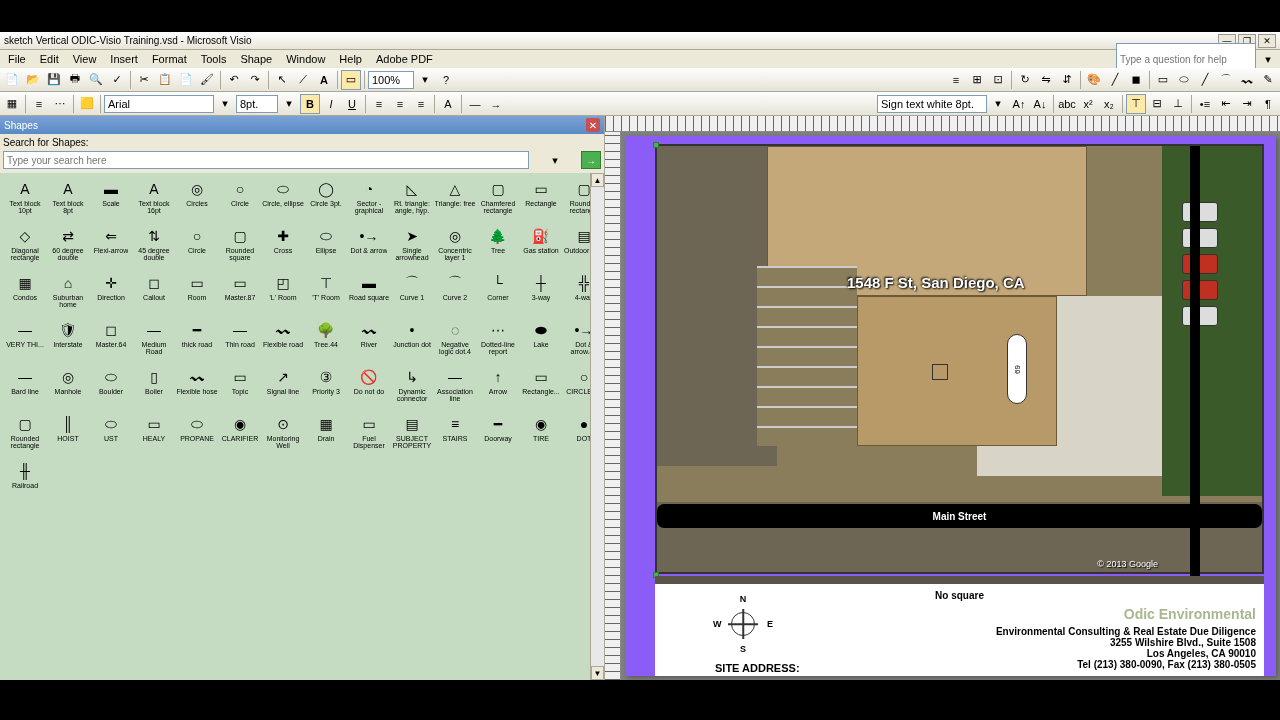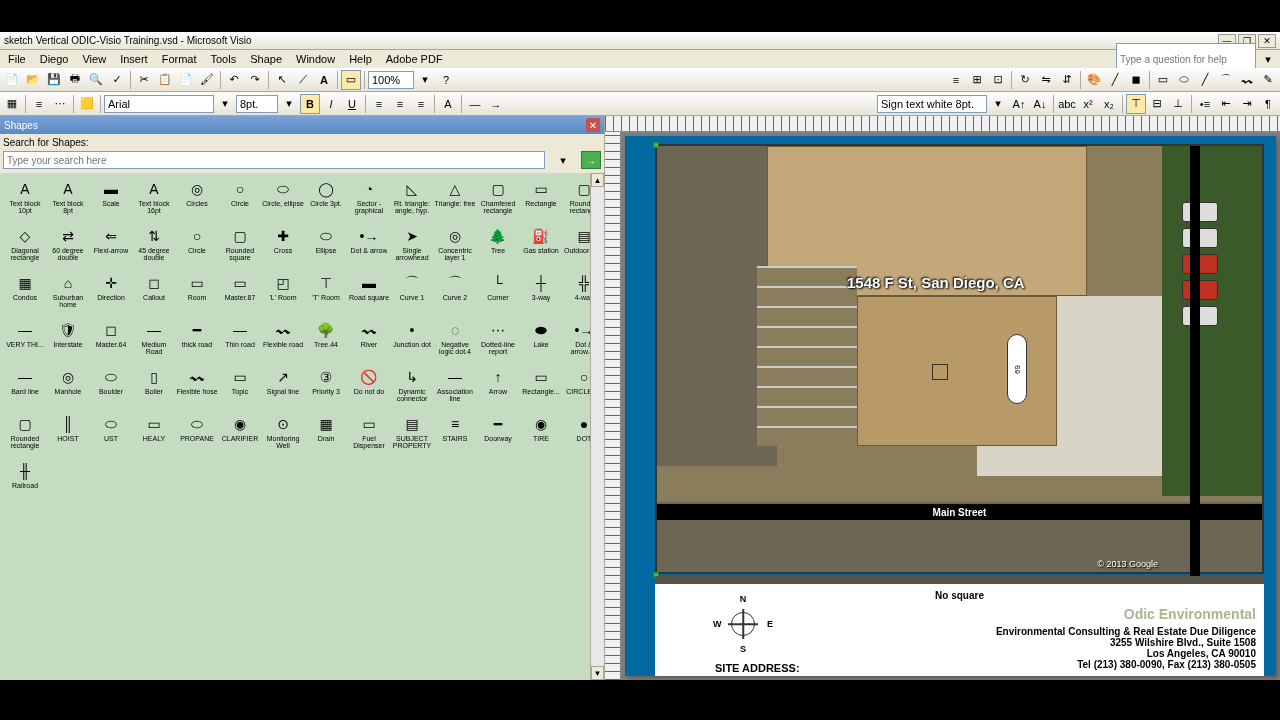--- a/index.html
+++ b/index.html
@@ -14,52 +14,52 @@
 .toolbar { height: 24px; display: flex; align-items: center; padding: 0 2px; gap: 1px; background: linear-gradient(#fefefe, #e6e3d6); border-bottom: 1px solid #aca899; }
 .tb-btn { width: 20px; height: 20px; display: flex; align-items: center; justify-content: center; border: 1px solid transparent; cursor: pointer; font-size: 11px; }
 .tb-sep { width: 1px; height: 18px; background: #aca899; margin: 0 2px; }
 .tb-input { height: 18px; border: 1px solid #7f9db9; background: #fff; padding: 0 3px; font-size: 11px; }
 .toolbar2 { height: 24px; display: flex; align-items: center; padding: 0 2px; gap: 1px; background: linear-gradient(#fefefe, #e6e3d6); border-bottom: 1px solid #aca899; }
 .main { flex: 1; display: flex; min-height: 0; }
 .shapes-panel { width: 605px; display: flex; flex-direction: column; background: #ece9d8; border-right: 1px solid #aca899; }
 .shapes-header { height: 18px; background: linear-gradient(#7ba2d6, #5a8ac6); color: #fff; display: flex; align-items: center; justify-content: space-between; padding: 0 4px; font-size: 11px; }
 .close-x { width: 14px; height: 14px; background: #c75050; color: #fff; display: flex; align-items: center; justify-content: center; cursor: pointer; border-radius: 2px; }
 .search-shapes { padding: 3px; background: #ece9d8; font-size: 10px; }
-.search-row { display: flex; align-items: center; margin-top: 2px; gap: 8px; }
+.search-row { display: flex; align-items: center; margin-top: 2px; gap: 16px; }
 .search-input { flex: 1; height: 18px; border: 1px solid #7f9db9; background: #fff; padding: 0 3px; font-size: 10px; }
 .go-btn { width: 20px; height: 18px; background: #4caf50; color: #fff; display: flex; align-items: center; justify-content: center; cursor: pointer; border: 1px solid #2e7d32; }
 .favorites-header { height: 16px; background: linear-gradient(#d6e5d3, #b8d4b4); padding: 2px 4px; font-size: 10px; border-top: 1px solid #8ca88a; border-bottom: 1px solid #8ca88a; }
 .shapes-grid { flex: 1; background: #c5dcc2; padding: 4px; overflow: hidden; position: relative; }
 .scrollbar-v { position: absolute; right: 0; top: 0; bottom: 0; width: 14px; background: #e8e8e8; border-left: 1px solid #aca899; }
 .scroll-arrow { height: 14px; background: #ece9d8; border: 1px solid #aca899; display: flex; align-items: center; justify-content: center; font-size: 8px; }
 .grid-inner { display: grid; grid-template-columns: repeat(14, 42px); gap: 1px; }
 .shape-cell { width: 42px; height: 46px; display: flex; flex-direction: column; align-items: center; justify-content: flex-start; cursor: pointer; padding-top: 2px; }
 .shape-icon { width: 28px; height: 20px; display: flex; align-items: center; justify-content: center; font-size: 14px; }
 .shape-label { font-size: 7px; text-align: center; line-height: 7px; margin-top: 1px; overflow: hidden; height: 21px; }
 .canvas-area { flex: 1; display: flex; flex-direction: column; background: #888; position: relative; }
 .ruler-h { height: 16px; background: #f0f0f0; border-bottom: 1px solid #888; display: flex; position: relative; }
 .ruler-h::before { content: ''; position: absolute; inset: 0; background: repeating-linear-gradient(90deg, #666 0, #666 1px, transparent 1px, transparent 8px); }
 .canvas-scroll { flex: 1; display: flex; background: #808080; overflow: hidden; }
 .ruler-v { width: 16px; background: #f0f0f0; border-right: 1px solid #888; position: relative; }
 .ruler-v::before { content: ''; position: absolute; inset: 0; background: repeating-linear-gradient(0deg, #666 0, #666 1px, transparent 1px, transparent 8px); }
-.page { flex: 1; background: #0369a1; margin: 4px; position: relative; box-shadow: 2px 2px 5px rgba(0,0,0,0.3); }
+.page { flex: 1; background: #8b5cf6; margin: 4px; position: relative; box-shadow: 2px 2px 5px rgba(0,0,0,0.3); }
 .aerial { position: absolute; top: 8px; left: 30px; right: 12px; height: 430px; background: #8a7d5c; border: 2px solid #333; }
 .building1 { position: absolute; top: 0; left: 110px; width: 320px; height: 150px; background: #c4a87a; border: 1px solid #6b5a3a; }
 .building2 { position: absolute; top: 150px; left: 200px; width: 200px; height: 150px; background: #b89968; border: 1px solid #6b5a3a; }
 .pavement { position: absolute; top: 150px; left: 320px; width: 260px; height: 180px; background: #d8d4c8; }
 .parking-lot { position: absolute; top: 0; left: 0; width: 120px; height: 320px; background: #6e6654; }
 .parking-stripes { position: absolute; top: 120px; left: 100px; width: 100px; height: 180px; background: repeating-linear-gradient(0deg, #8a7d5c 0, #8a7d5c 18px, #ccc 18px, #ccc 20px); }
 .trees-right { position: absolute; top: 0; right: 0; width: 100px; height: 350px; background: #3a5a2a; }
 .cars-right { position: absolute; top: 50px; right: 10px; width: 70px; height: 280px; }
 .car { width: 36px; height: 20px; background: #ddd; margin: 6px 0; border-radius: 3px; border: 1px solid #333; }
 .car.red { background: #c03020; }
 .road-bottom { position: absolute; bottom: 0; left: 0; right: 0; height: 70px; background: #6e6654; }
 .road-below { position: absolute; left: 30px; right: 12px; top: 440px; height: 90px; background: #5a5448; }
 .road-lines { position: absolute; bottom: 20px; left: 0; right: 0; height: 2px; background: repeating-linear-gradient(90deg, #fff 0, #fff 26px, transparent 26px, transparent 50px); }
-.street-label-bar { position: absolute; top: 358px; left: 0; right: 0; height: 16px; background: #000; color: #fff; display: flex; align-items: center; justify-content: center; font-size: 10px; font-weight: bold; }
+.street-label-bar { position: absolute; top: 358px; left: 0; right: 0; height: 24px; background: #000; color: #fff; display: flex; align-items: center; justify-content: center; font-size: 10px; font-weight: bold; border-radius: 7px; }
 .addr-overlay { position: absolute; top: 128px; left: 190px; color: #fff; font-size: 15px; font-weight: bold; text-shadow: 1px 1px 2px #000, -1px -1px 2px #000; }
 .vert-black { position: absolute; top: 0; right: 62px; width: 10px; height: 450px; background: #000; }
 .copyright { position: absolute; bottom: 3px; right: 104px; color: #fff; font-size: 9px; text-shadow: 1px 1px 1px #000; }
 .small-rect { position: absolute; top: 218px; left: 275px; width: 16px; height: 16px; border: 1.5px solid #333; }
 .pill-shape { position: absolute; top: 188px; left: 350px; width: 20px; height: 70px; background: #fff; border: 1.5px solid #333; border-radius: 10px; display: flex; align-items: center; justify-content: center; }
 .pill-text { transform: rotate(-90deg); font-size: 8px; }
 .page-footer { position: absolute; bottom: 0; left: 30px; right: 12px; top: 448px; background: #fff; padding: 6px; }
 .compass { position: absolute; top: 10px; left: 58px; width: 60px; height: 60px; display: flex; align-items: center; justify-content: center; }
 .compass-n, .compass-s, .compass-e, .compass-w { position: absolute; font-size: 9px; font-weight: bold; }
 .compass-n { top: 0; left: 50%; transform: translateX(-50%); }
@@ -84,21 +84,21 @@
     <span>sketch Vertical ODIC-Visio Training.vsd - Microsoft Visio</span>
     <div class="win-controls">
       <div class="win-btn">—</div>
       <div class="win-btn">❐</div>
       <div class="win-btn">✕</div>
     </div>
   </div>
 
   <div class="menubar">
     <span class="menu-item">File</span>
-    <span class="menu-item">Diego</span>
+    <span class="menu-item">Edit</span>
     <span class="menu-item">View</span>
     <span class="menu-item">Insert</span>
     <span class="menu-item">Format</span>
     <span class="menu-item">Tools</span>
     <span class="menu-item">Shape</span>
     <span class="menu-item">Window</span>
     <span class="menu-item">Help</span>
     <span class="menu-item">Adobe PDF</span>
     <input class="help-search" placeholder="Type a question for help" style="">
     <span class="tb-btn">▾</span>

